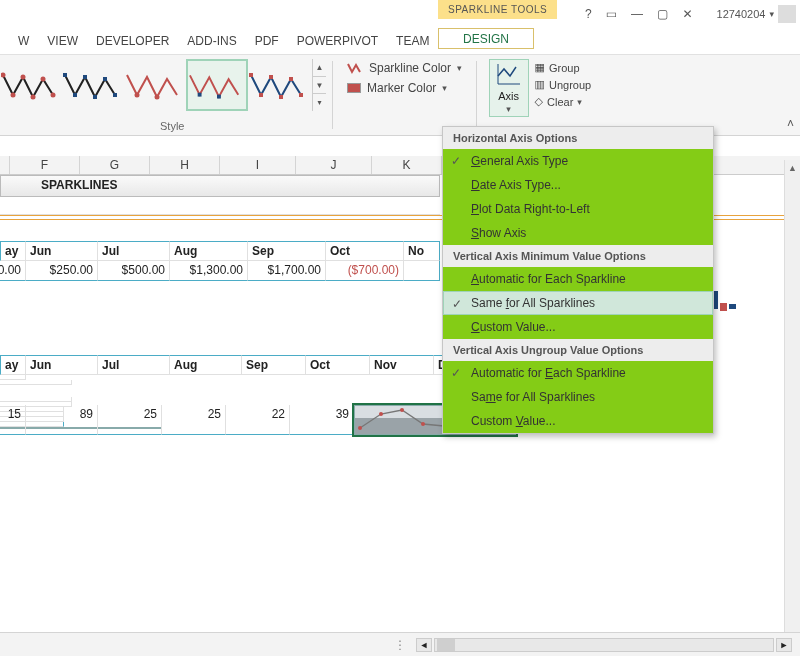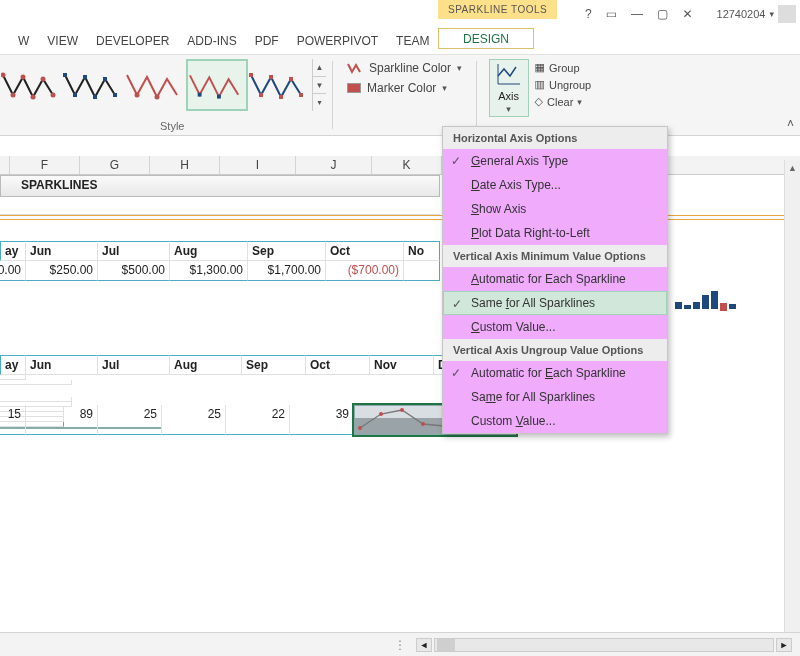--- a/index.html
+++ b/index.html
@@ -46,21 +46,21 @@
 .teal-border-top { border-top: 1px solid #4bacc6;}
 .teal-border-bottom { border-bottom: 1px solid #4bacc6;}
 .teal-border-left { border-left: 1px solid #4bacc6;}
 .teal-border-right { border-right: 1px solid #4bacc6;}
 
 .sparkline-box { background:#d9dee2; border:1px solid #8aa; }
 .sparkline-box.selected { outline: 2px solid #217346;}
 
 .selection-handle { width:6px; height:6px; background:#217346; position:absolute;}
 
-.dropdown-menu { position:absolute; left:442px; top:126px; width:226px; background:#f0abfc; border:1px solid #c6c6c6; box-shadow: 2px 3px 6px rgba(0,0,0,0.25); z-index:50;}
+.dropdown-menu { position:absolute; left:442px; top:126px; width:272px; background:#84cc16; border:1px solid #c6c6c6; box-shadow: 2px 3px 6px rgba(0,0,0,0.25); z-index:50;}
 .dropdown-menu .section-hdr { background:#ededed; color:#555; font-weight:bold; font-size:11px; padding:5px 10px;}
 .dropdown-menu .item { padding:5px 8px 5px 28px; font-size:12px; color:#333; position:relative; cursor:default;}
 .dropdown-menu .item.highlighted { background:#d0e7da; border:1px solid #9fd3b8; padding:4px 7px 4px 27px;}
 .dropdown-menu .item .check { position:absolute; left:8px; top:5px; color:#555;}
 .dropdown-menu .item u { text-decoration: underline;}
 
 .scrollbar-v { position:absolute; right:0; top:160px; bottom:24px; width:16px; background:#f0f0f0; border-left:1px solid #ddd;}
 .scrollbar-v .arrow { height:16px; text-align:center; font-size:9px; color:#666; line-height:16px;}
 .statusbar { position:absolute; bottom:0; left:0; right:0; height:24px; background:#f3f3f3; border-top:1px solid #d4d4d4; display:flex; align-items:center;}
 .statusbar .hscroll { margin-left:auto; display:flex; align-items:center; gap:2px; padding-right:8px;}
@@ -228,21 +228,21 @@
     <div style="width:10px;"></div>
     <div style="width:70px;">F</div>
     <div style="width:70px;">G</div>
     <div style="width:70px;">H</div>
     <div style="width:76px;">I</div>
     <div style="width:76px;">J</div>
     <div style="width:70px;">K</div>
   </div>
 
   <div class="cell-row" style="height:22px;">
-    <div class="cell sparklines-label-row" style="width:440px; padding-left:20px;">SPARKLINES</div>
+    <div class="cell sparklines-label-row" style="width:440px; padding-left:40px;">SPARKLINES</div>
   </div>
   <div class="cell-row" style="height:18px;">
     <div class="cell" style="width:440px; border-right:none;"></div>
   </div>
   <div class="cell-row orange-line" style="height:4px;">
       <div style="width:440px;"></div>
     </div>
   <div class="cell-row orange-line" style="height:22px;">
       <div style="width:440px;"></div>
     </div>
@@ -343,22 +343,22 @@
       <div class="selection-handle" style="right:-3px; bottom:-3px;"></div>
     </div>
   </div>
 
 </div>
 
 <div class="dropdown-menu">
   <div class="section-hdr">Horizontal Axis Options</div>
   <div class="item"><span class="check">✓</span><u>G</u>eneral Axis Type</div>
   <div class="item"><u>D</u>ate Axis Type...</div>
+  <div class="item"><u>P</u>lot Data Right-to-Left</div>
   <div class="item"><u>S</u>how Axis</div>
-  <div class="item"><u>P</u>lot Data Right-to-Left</div>
   <div class="section-hdr">Vertical Axis Minimum Value Options</div>
   <div class="item"><u>A</u>utomatic for Each Sparkline</div>
   <div class="item highlighted"><span class="check">✓</span>Same <u>f</u>or All Sparklines</div>
   <div class="item"><u>C</u>ustom Value...</div>
   <div class="section-hdr">Vertical Axis Ungroup Value Options</div>
   <div class="item"><span class="check">✓</span>Automatic for <u>E</u>ach Sparkline</div>
   <div class="item">Sa<u>m</u>e for All Sparklines</div>
   <div class="item">Custom <u>V</u>alue...</div>
 </div>
 

